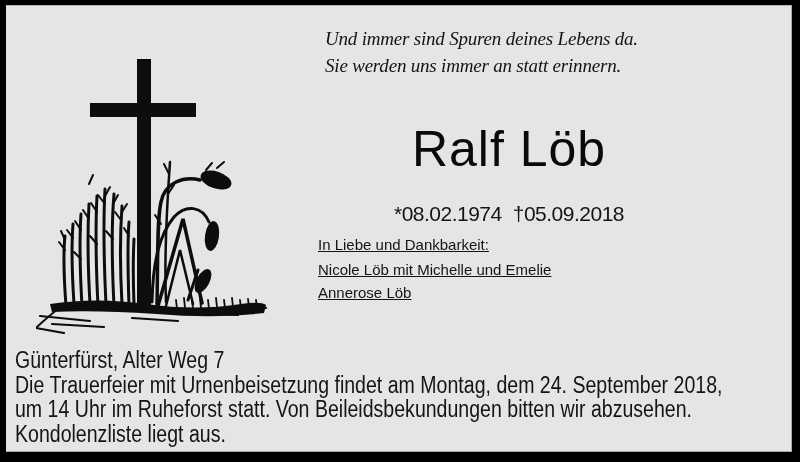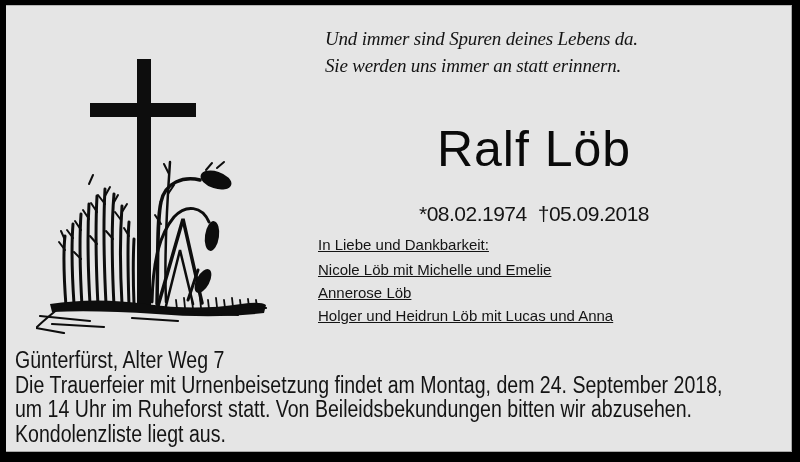--- a/index.html
+++ b/index.html
@@ -37,21 +37,21 @@
     font-family: "Liberation Serif", "DejaVu Serif", serif;
     font-style: italic;
     font-size: 19px;
     line-height: 27px;
     letter-spacing: -0.2px;
     color: #141414;
     white-space: nowrap;
   }
   .name-block {
     position: absolute;
-    left: 328px; top: 117px;
+    left: 303px; top: 117px;
     width: 400px;
     text-align: center;
   }
   .deceased-name {
     font-size: 50px;
     line-height: 52px;
     letter-spacing: 1px;
     color: #0a0a0a;
     white-space: nowrap;
   }
@@ -182,21 +182,20 @@
       <div class="deceased-name">Ralf Löb</div>
       <div class="dates-row">
         <span class="birth">*08.02.1974</span><span class="death">†05.09.2018</span>
       </div>
     </div>
 
     <div class="family-block">
       <div class="intro">In Liebe und Dankbarkeit:</div>
       <div>Nicole Löb mit Michelle und Emelie</div>
       <div>Annerose Löb</div>
-      <div>Holger und Heidrun Löb mit Lucas und Anna</div>
     </div>
 
     <div class="footer-block">
       <div>Günterfürst, Alter Weg 7</div>
       <div>Die Trauerfeier mit Urnenbeisetzung findet am Montag, dem 24. September 2018,</div>
       <div>um 14 Uhr im Ruheforst statt. Von Beileidsbekundungen bitten wir abzusehen.</div>
       <div>Kondolenzliste liegt aus.</div>
     </div>
 
   </div>

